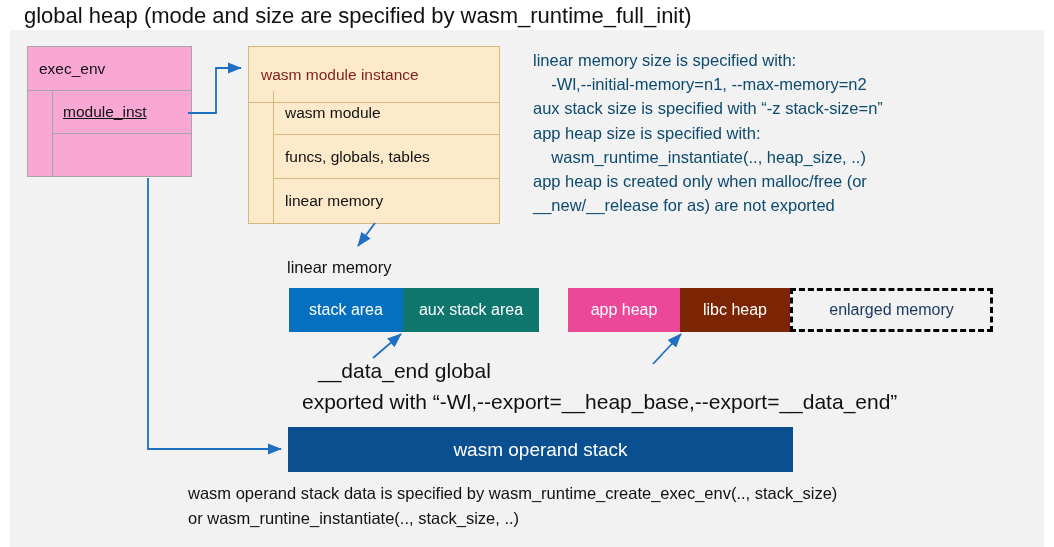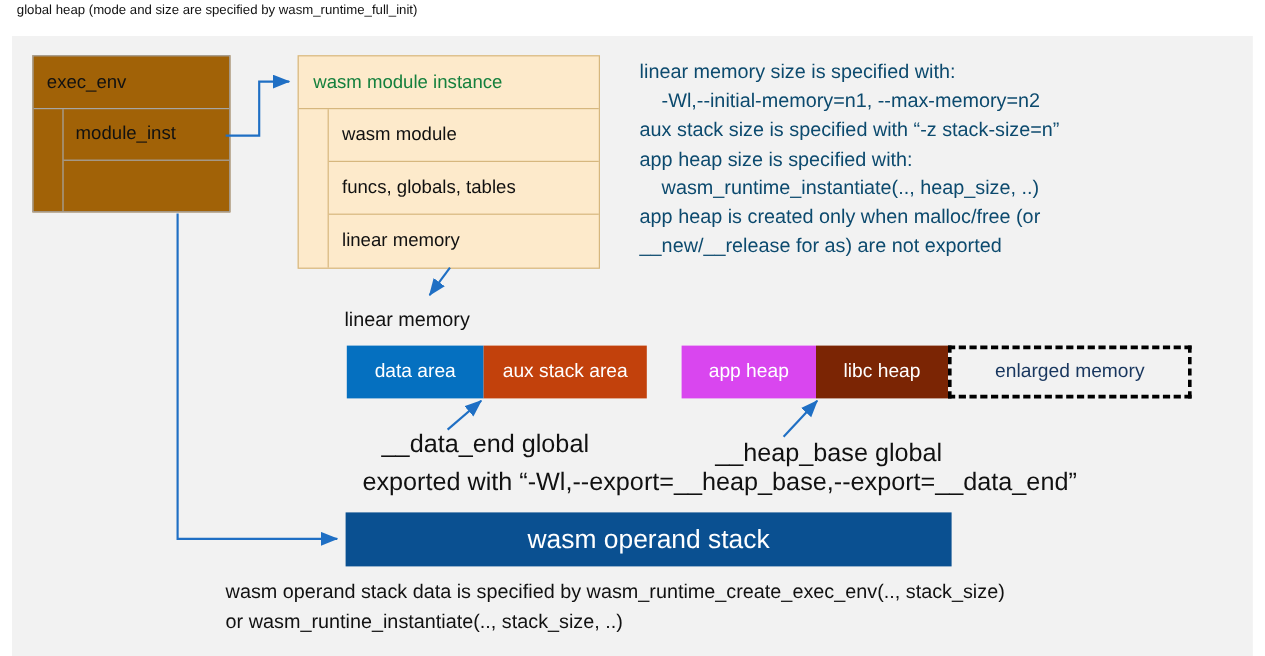--- a/index.html
+++ b/index.html
@@ -18,35 +18,35 @@
   .panel {
     position: absolute;
     left: 10px;
     top: 30px;
     width: 1034px;
     height: 517px;
     background: #f2f2f2;
   }
   .title {
     position: absolute;
-    left: 14px;
+    left: 24px;
     top: 3px;
-    font-size: 11px;
+    font-size: 22px;
     color: #111111;
     white-space: nowrap;
   }
 
   
   .execenv {
     position: absolute;
     left: 27px;
     top: 46px;
     width: 165px;
     height: 131px;
-    background: #a16207;
+    background: #f9a8d4;
     border: 1px solid #a6a6a6;
     box-sizing: border-box;
   }
   .execenv-header {
     position: absolute;
     left: 0; top: 0;
     width: 163px;
     height: 44px;
     border-bottom: 1px solid #a6a6a6;
     box-sizing: border-box;
@@ -70,46 +70,46 @@
     left: 25px;
     width: 138px;
     height: 43px;
     box-sizing: border-box;
     display: flex;
     align-items: center;
     padding-left: 10px;
     font-size: 15.5px;
     color: #111111;
   }
-  .execenv-row.r1 { top: 44px; border-bottom: 1px solid #a6a6a6; }
+  .execenv-row.r1 { top: 44px; border-bottom: 1px solid #a6a6a6; text-decoration: underline; }
   .execenv-row.r2 { top: 87px; }
 
   
   .wmi {
     position: absolute;
     left: 248px;
     top: 46px;
     width: 252px;
     height: 178px;
     background: #fdeacb;
     border: 1px solid #d6b77e;
     box-sizing: border-box;
   }
   .wmi-header {
     position: absolute;
     left: 0; top: 0;
     width: 250px;
-    height: 44px;
+    height: 56px;
     border-bottom: 1px solid #d6b77e;
     box-sizing: border-box;
     display: flex;
     align-items: center;
     padding-left: 12px;
     font-size: 15.5px;
-    color: #15803d;
+    color: #7f1d1d;
   }
   .wmi-indent {
     position: absolute;
     left: 0;
     top: 44px;
     width: 25px;
     height: 132px;
     border-right: 1px solid #d6b77e;
     box-sizing: border-box;
   }
@@ -189,21 +189,21 @@
   .opstack {
     position: absolute;
     left: 288px;
     top: 427px;
     width: 505px;
     height: 45px;
     background: #0a5091;
     display: flex;
     align-items: center;
     justify-content: center;
-    font-size: 22px;
+    font-size: 19px;
     color: #ffffff;
   }
   .bottom-note {
     position: absolute;
     left: 188px;
     top: 481px;
     font-size: 16.5px;
     line-height: 25px;
     color: #111111;
     white-space: pre;
@@ -243,29 +243,28 @@
   <div class="notes">linear memory size is specified with:
     -Wl,--initial-memory=n1, --max-memory=n2
 aux stack size is specified with “-z stack-size=n”
 app heap size is specified with:
     wasm_runtime_instantiate(.., heap_size, ..)
 app heap is created only when malloc/free (or
 __new/__release for as) are not exported</div>
 
   <div class="lm-label">linear memory</div>
   <div class="membar">
-      <div class="seg" style="left: 0px; width: 114px; background: rgb(5, 112, 192);">data area</div>
-      <div class="seg" style="left: 114px; width: 136px; background: #c2410c;">aux stack area</div>
-      <div class="seg" style="left: 279px; width: 112px; background: #d946ef;">app heap</div>
+      <div class="seg" style="left: 0px; width: 114px; background: rgb(5, 112, 192);">stack area</div>
+      <div class="seg" style="left: 114px; width: 136px; background: #0f766e;">aux stack area</div>
+      <div class="seg" style="left: 279px; width: 112px; background: #ec4899;">app heap</div>
       <div class="seg" style="left: 391px; width: 110px; background: rgb(123, 37, 4);">libc heap</div>
       <div class="seg enlarged" style="left: 501px; width: 203px;">enlarged memory</div>
     </div>
 
   <div class="callout c-dataend">__data_end global</div>
-  <div class="callout c-heapbase">__heap_base global</div>
   <div class="callout c-exported">exported with “-Wl,--export=__heap_base,--export=__data_end”</div>
 
   <div class="opstack">wasm operand stack</div>
   <div class="bottom-note">wasm operand stack data is specified by wasm_runtime_create_exec_env(.., stack_size)
 or wasm_runtine_instantiate(.., stack_size, ..)</div>
 
   <svg class="connectors" viewBox="0 0 1054 547">
     <defs>
       <marker id="ah" markerWidth="9" markerHeight="9" refX="7.5" refY="3.2" orient="auto">
         <path d="M0,0 L8,3.2 L0,6.4 z" fill="#1f6fc4"></path>

